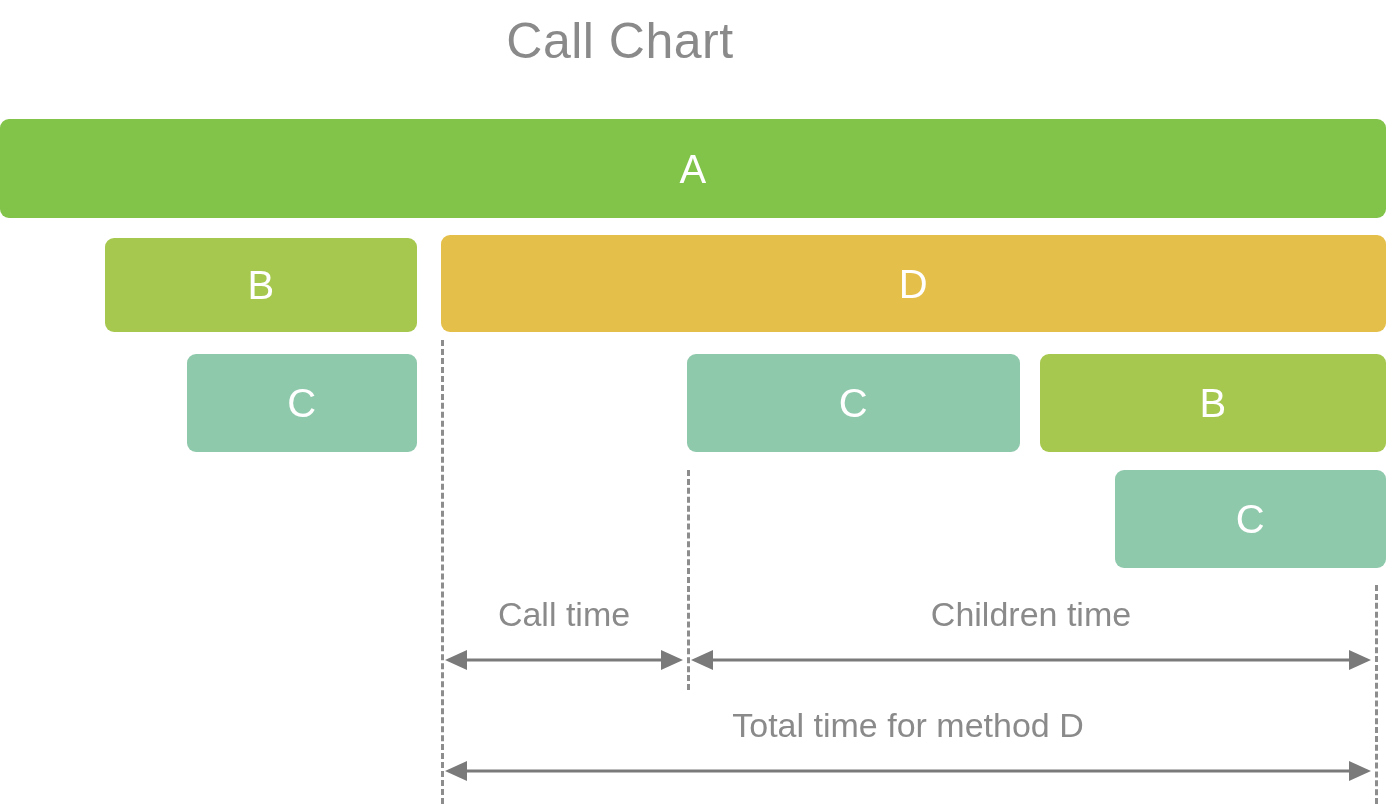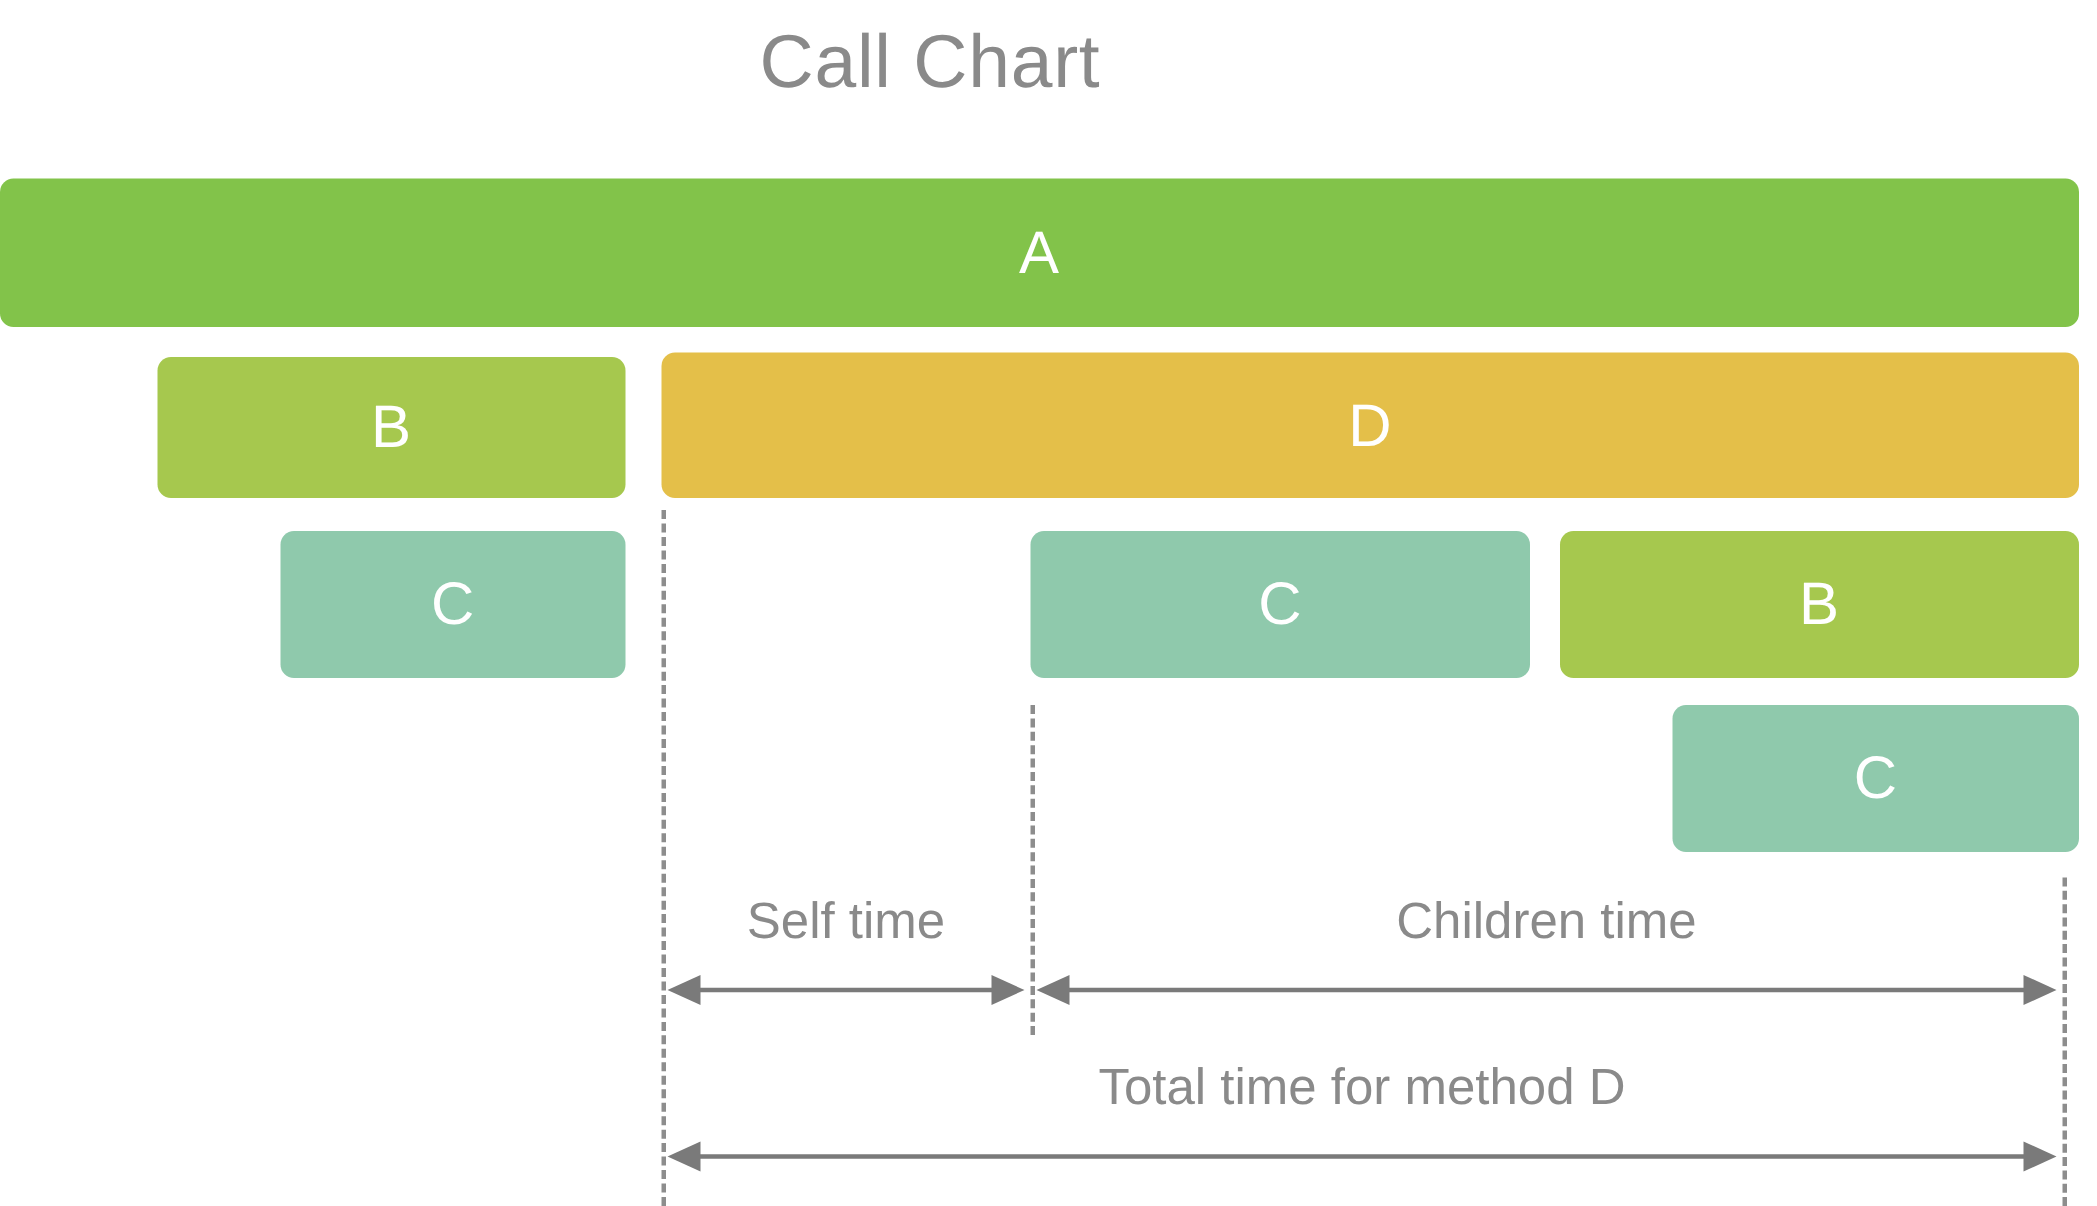--- a/index.html
+++ b/index.html
@@ -120,21 +120,21 @@
 
   <div class="bar" style="left:1115px; top:470px; width:271px; height:98px; background:#8fc9ac;">
     <span class="bar-label">C</span>
   </div>
 
   <div class="guide" style="left:441px; top:340px; height:464px;"></div>
   <div class="guide" style="left:687px; top:470px; height:220px;"></div>
   <div class="guide" style="left:1375px; top:585px; height:219px;"></div>
 
   <div class="measure" style="left:441px; top:592px; width:246px; height:86px;">
-    <div class="measure-label" style="top:0px;">Self time</div>
+    <div class="measure-label" style="top:0px;">Call time</div>
     <div class="measure-arrow" style="top:55px;">
       <svg viewBox="0 0 246 26" preserveAspectRatio="none" aria-hidden="true">
         <line x1="20" y1="13" x2="226" y2="13" stroke="#7a7a7a" stroke-width="3"></line>
         <polygon points="4,13 26,3 26,23" fill="#7a7a7a"></polygon>
         <polygon points="242,13 220,3 220,23" fill="#7a7a7a"></polygon>
       </svg>
     </div>
   </div>
 
   <div class="measure" style="left:441px; top:703px; width:934px; height:86px;">

